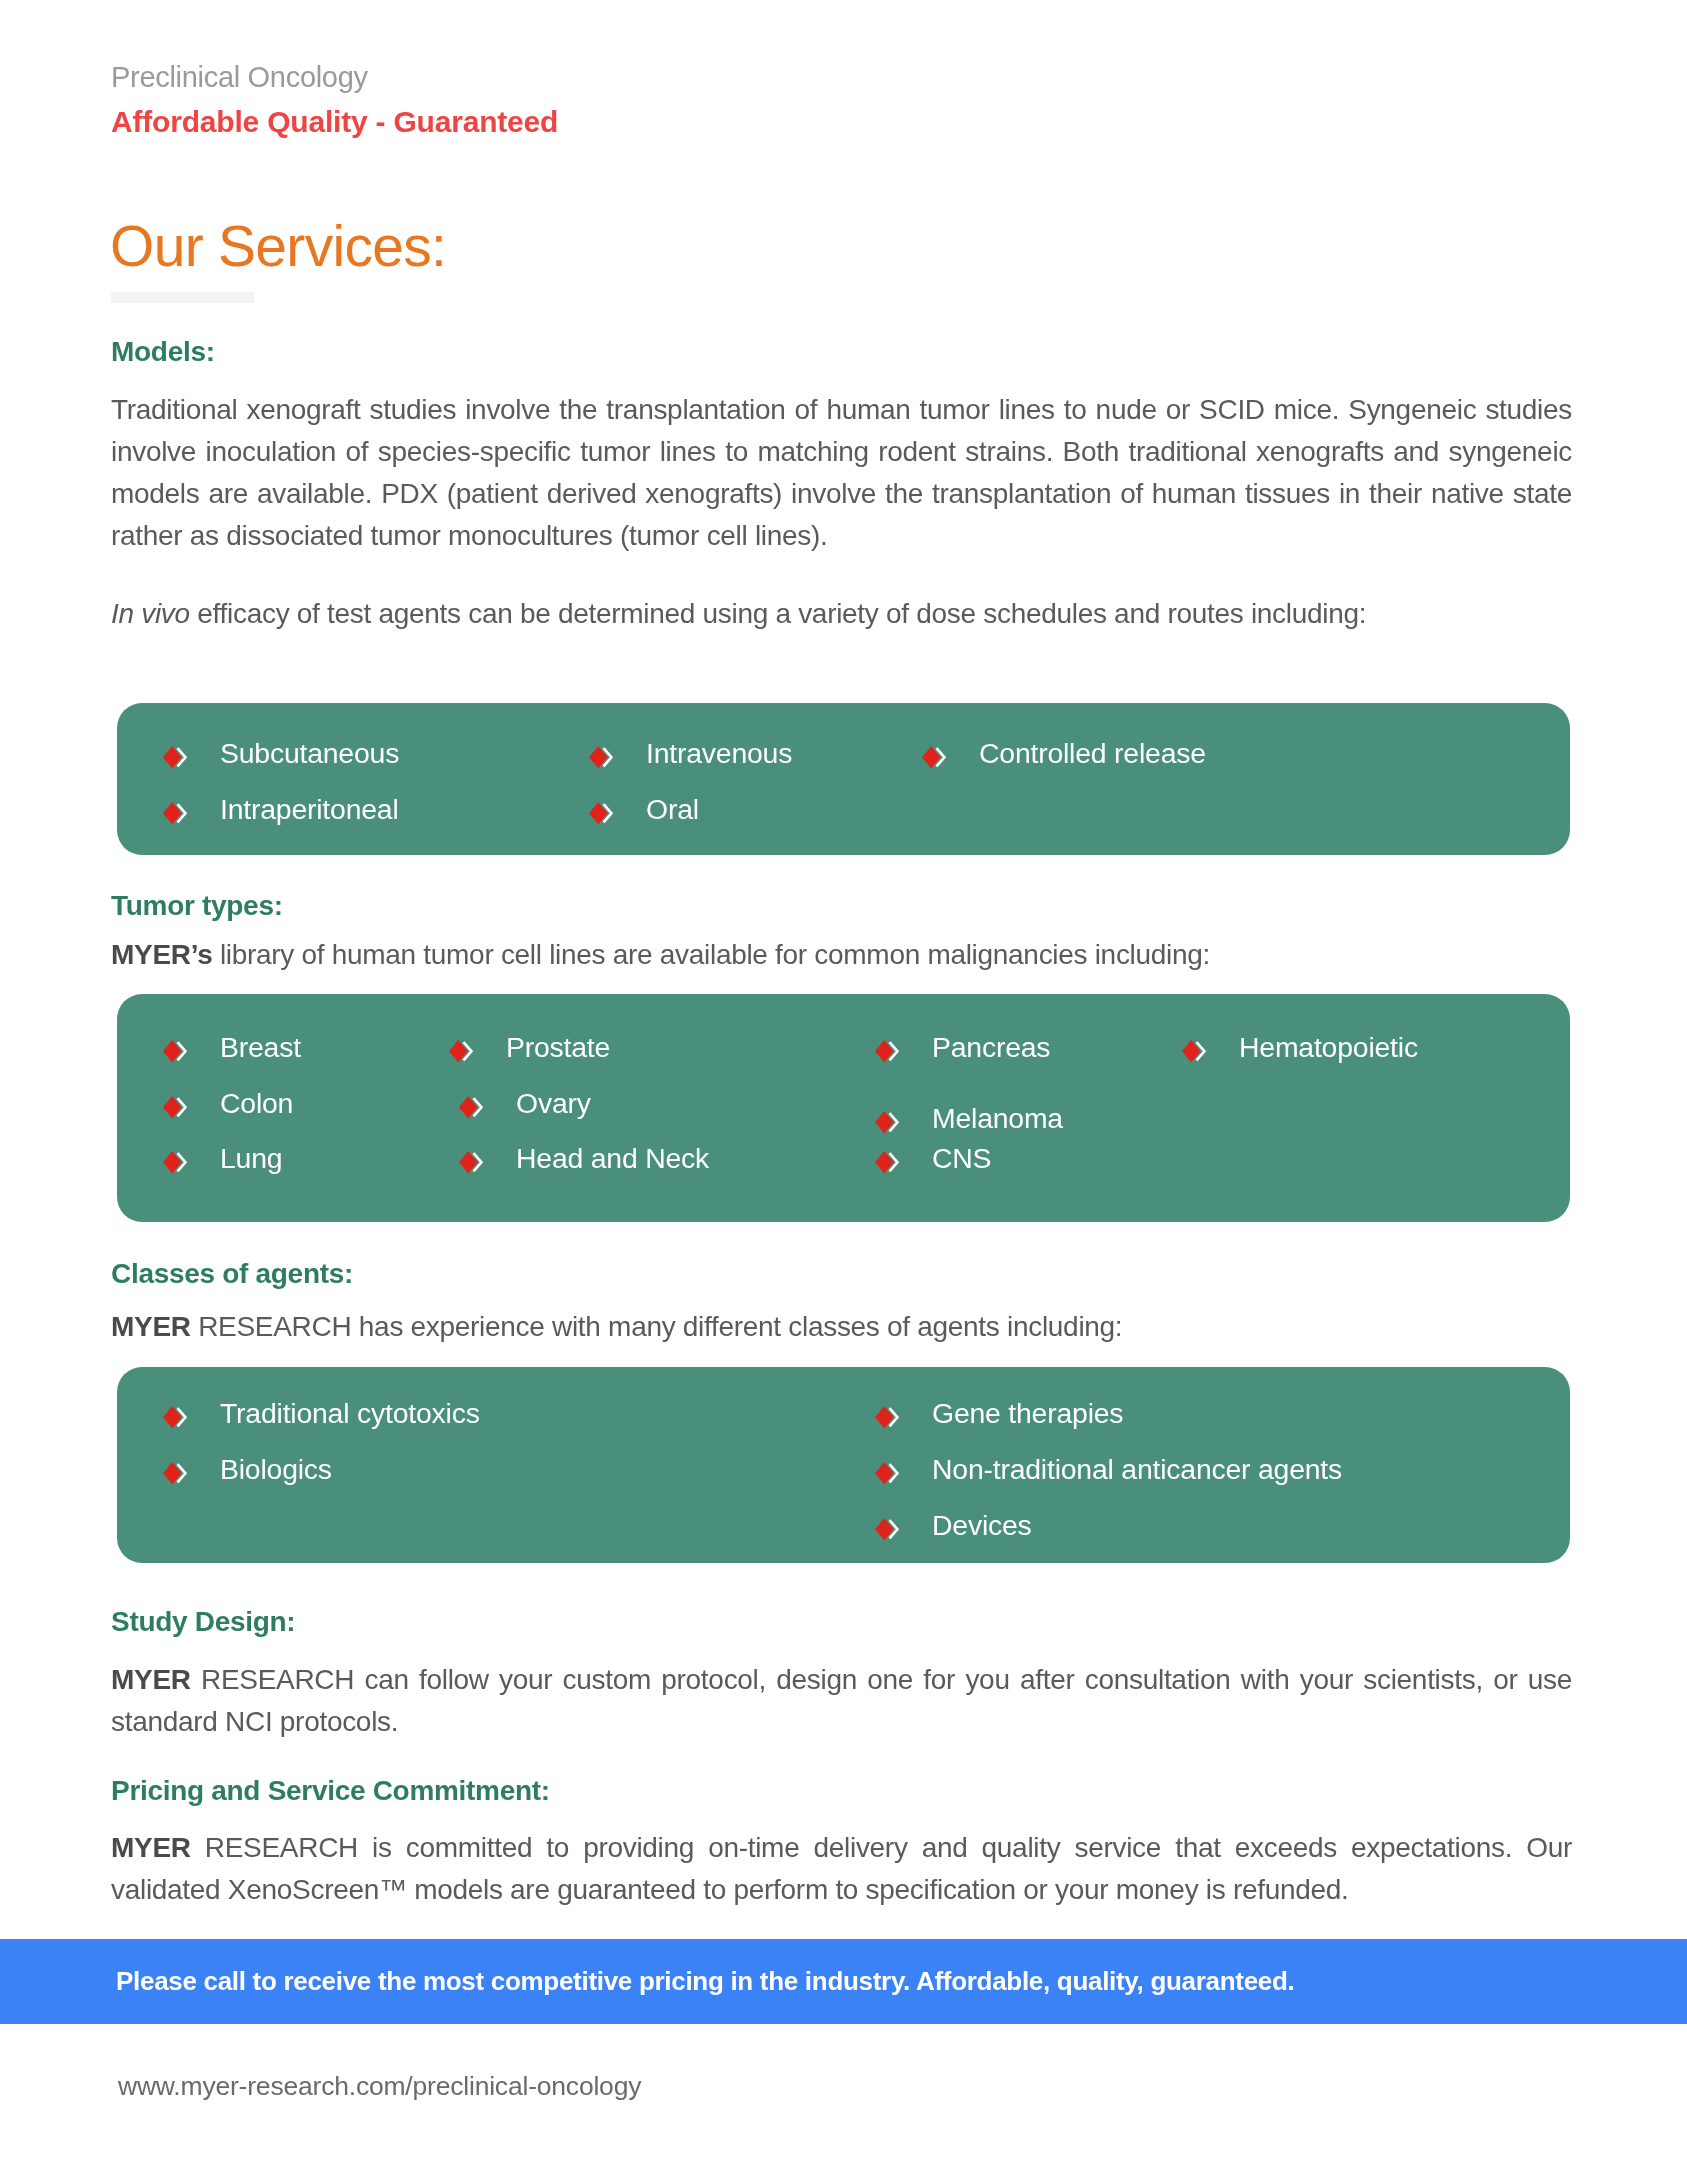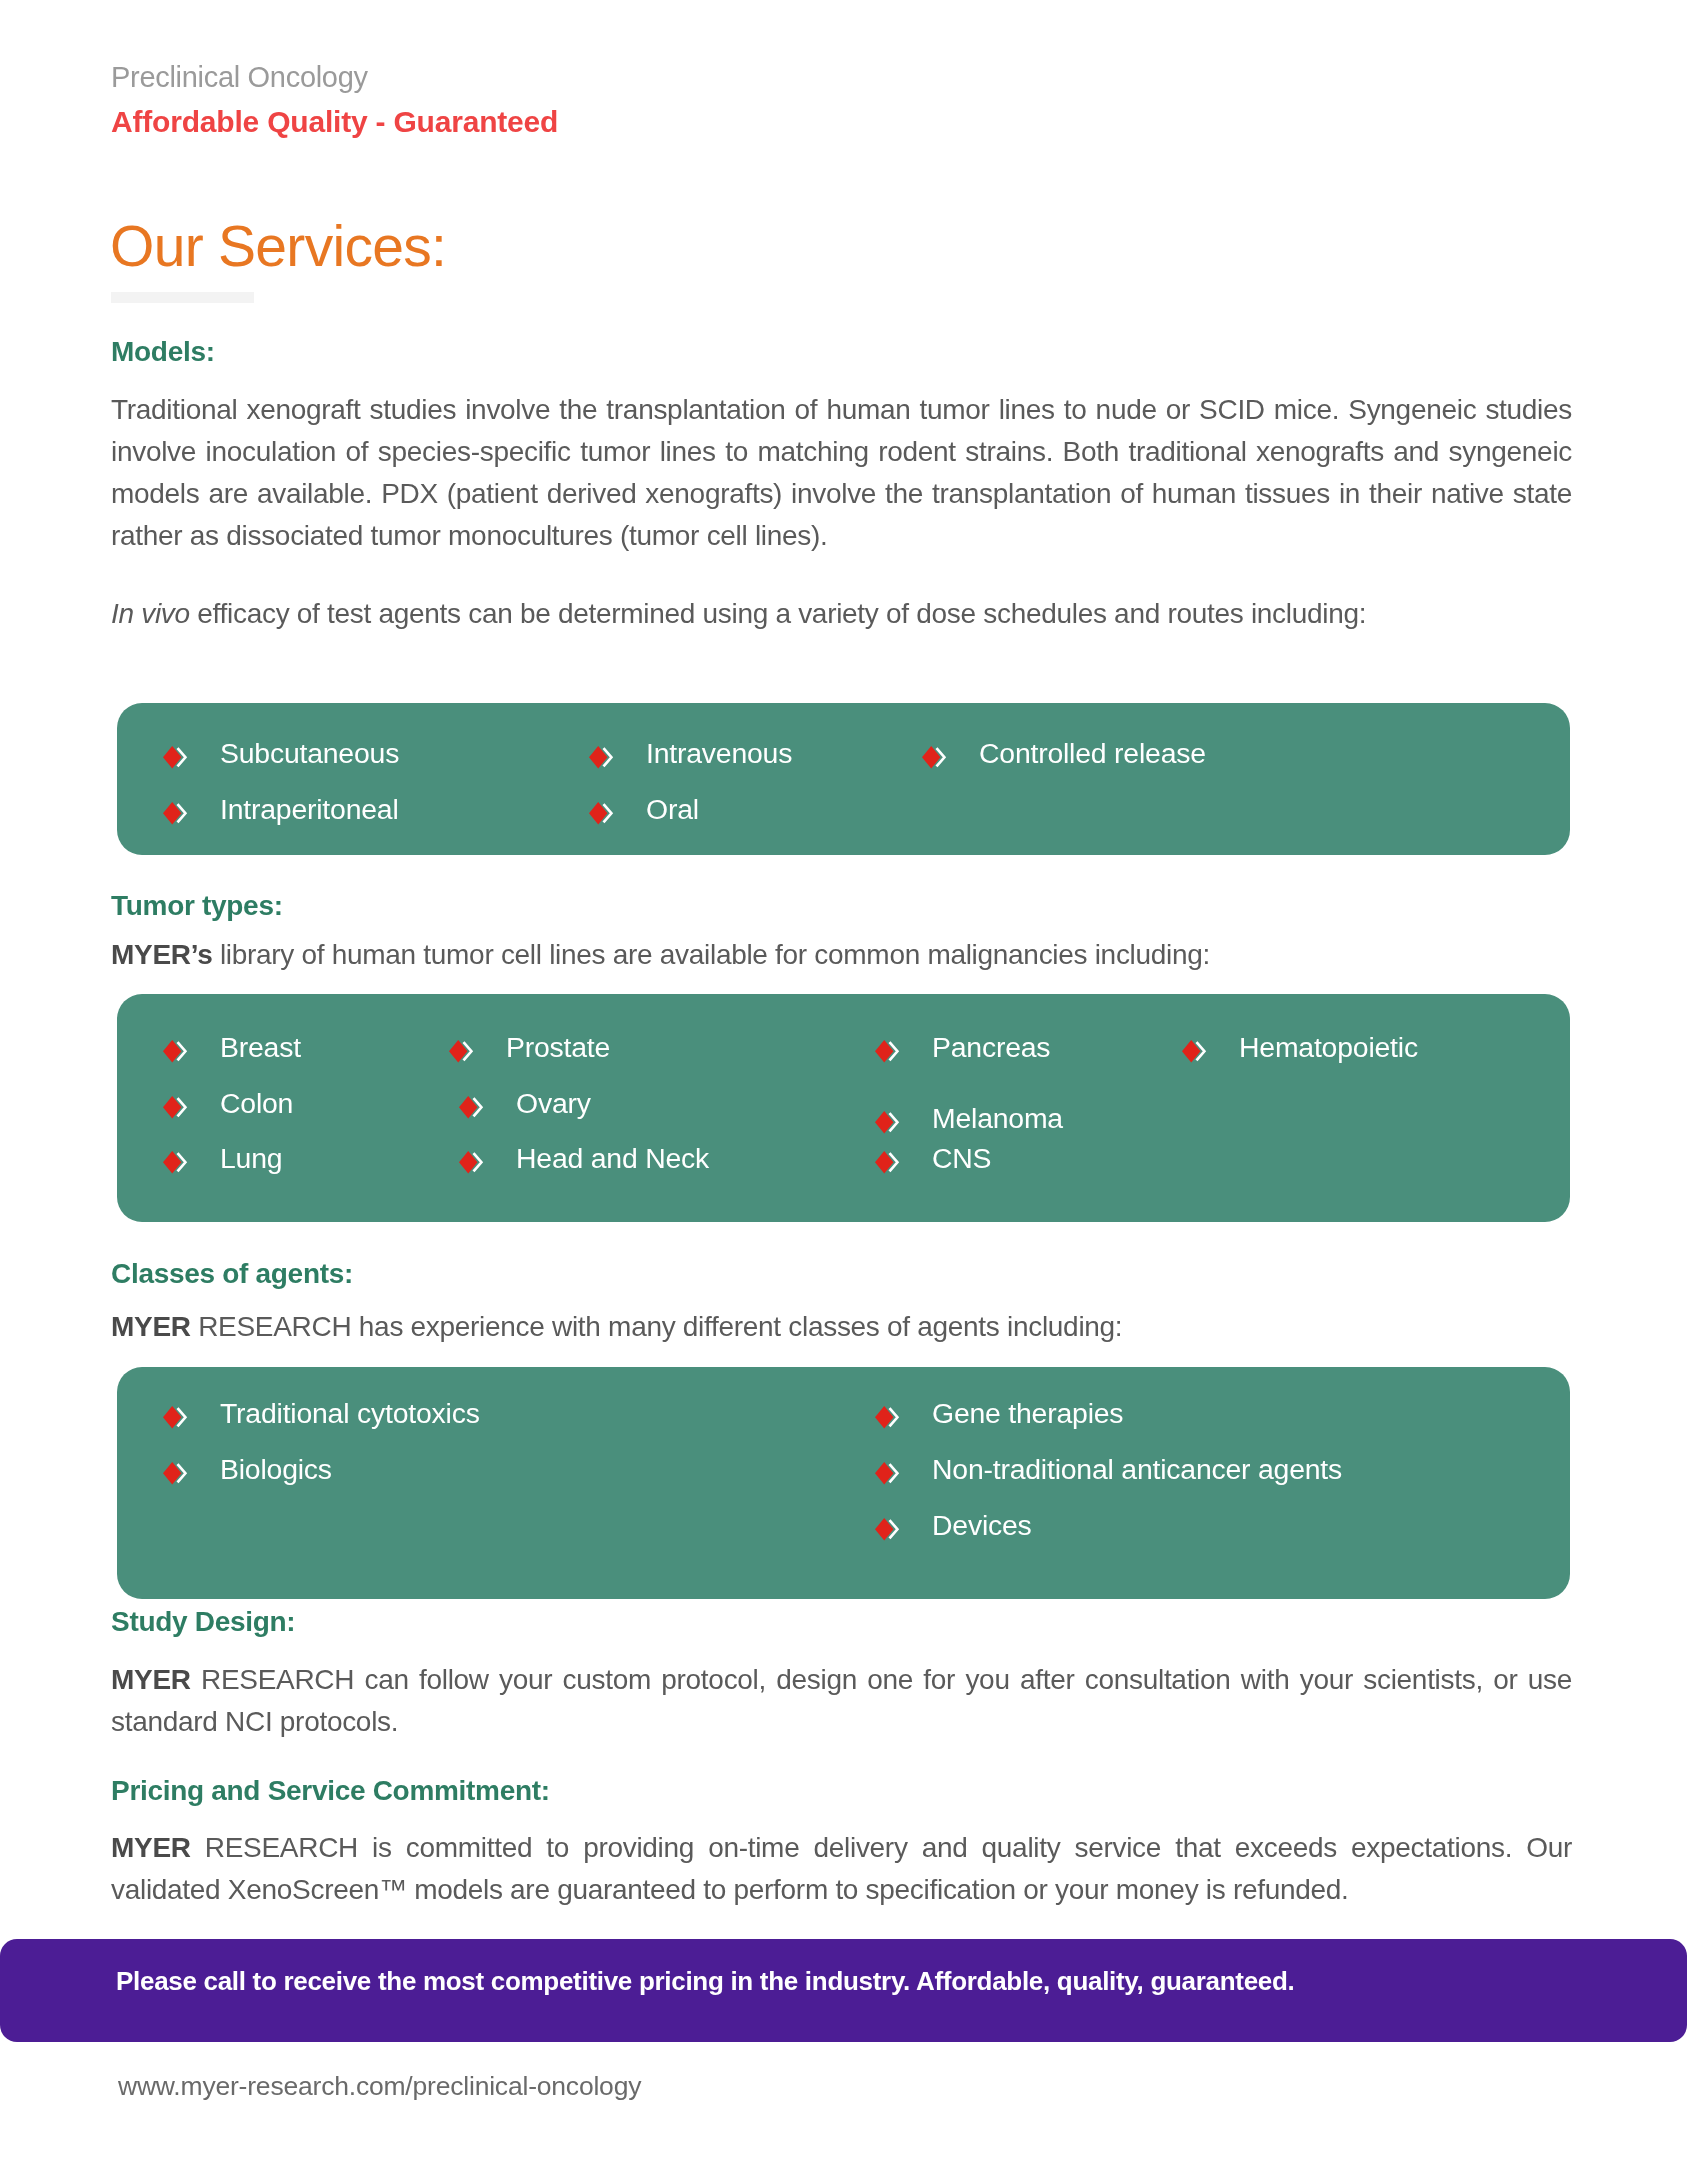--- a/index.html
+++ b/index.html
@@ -24,21 +24,21 @@
   }
   .bi {
     position: absolute; display: flex; align-items: flex-end; color: #ffffff;
     font-size: 28.4px; letter-spacing: -0.2px; white-space: nowrap;
   }
   .bullet {
     position: relative; width: 29px; height: 26.5px; margin-right: 28px; flex: 0 0 auto;
   }
   .bullet svg { display: block; }
   .band {
-    left: 0; top: 1939px; width: 1687px; height: 103px; background: #4c1d95; border-radius: 17px;
+    left: 0; top: 1939px; width: 1687px; height: 85px; background: #3b82f6;
   }
   .band-text {
     position: absolute; left: 116px; top: 26.5px; font-size: 26px; font-weight: bold; color: #ffffff; letter-spacing: -0.3px;
   }
   .footer-url { left: 118px; top: 2071px; font-size: 26.5px; color: #6a6a6a; letter-spacing: -0.2px; }
 </style>
 </head>
 <body>
 
 <div class="abs hdr-title">Preclinical Oncology</div>
@@ -197,21 +197,21 @@
       </span>
       <span>Hematopoietic</span>
     </div>
 </div>
 
 <div class="abs section-h" style="top:1258px">Classes of agents:</div>
 <div class="abs para" style="top:1306px">
   <b>MYER</b><span> RESEARCH has experience with many different classes of agents including:</span>
 </div>
 
-<div class="abs box" style="top:1367px; height:232px">
+<div class="abs box" style="top:1367px; height:196px">
   <div class="bi" style="left:46px; top:30px">
       <span class="bullet">
         <svg width="29" height="26.5" viewBox="0 0 44 40">
           <polyline points="22,6 34,20 22,34" fill="none" stroke="#ffffff" stroke-width="4"></polyline>
           <polygon points="14,3 28,20 14,37 0,20" fill="#e0231a"></polygon>
         </svg>
       </span>
       <span>Traditional cytotoxics</span>
     </div>
   <div class="bi" style="left:46px; top:86px">

